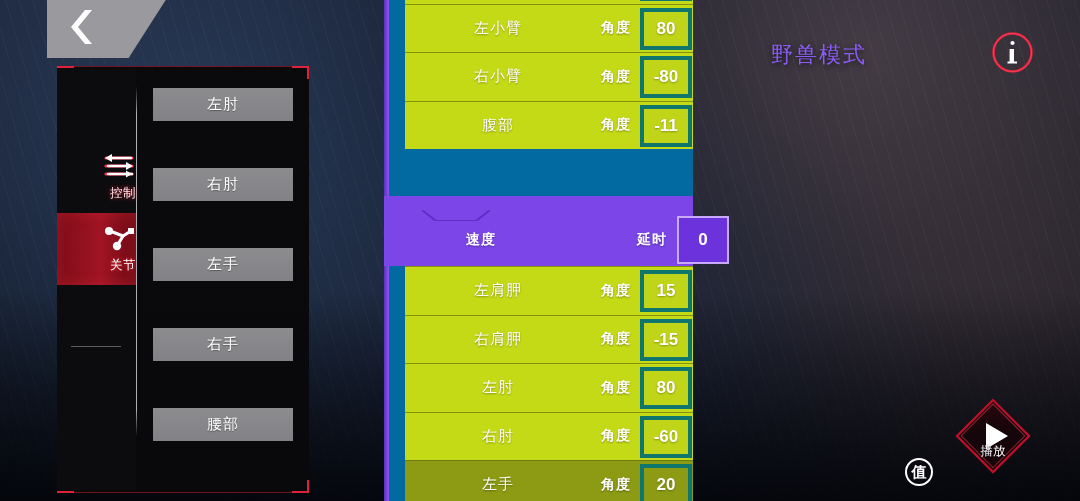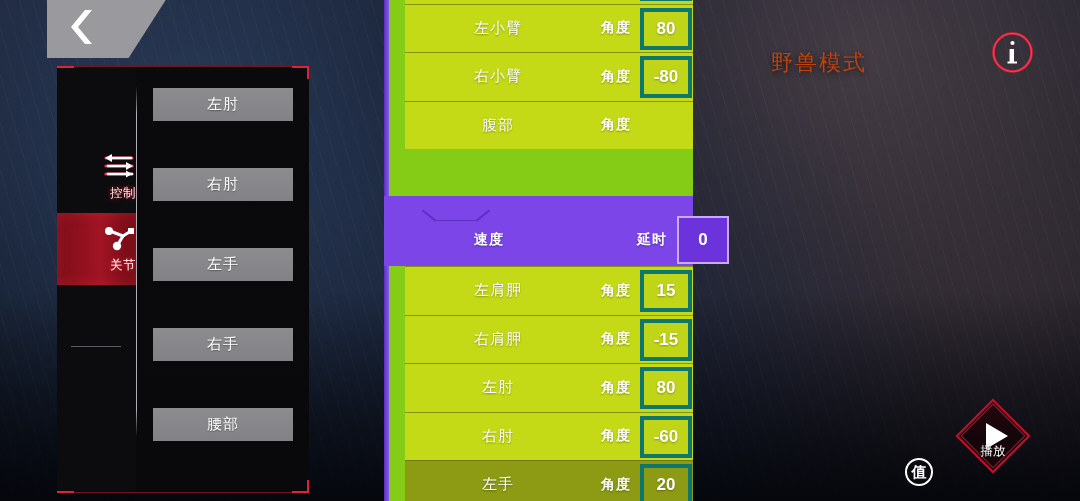--- a/index.html
+++ b/index.html
@@ -108,21 +108,21 @@
     display:flex; align-items:center; justify-content:center;
     font-size:15px; color:#ffffff; letter-spacing:1px;
     text-shadow:0 1px 1px rgba(0,0,0,.35);
     cursor:pointer;
   }
   .joint-btn:last-child { margin-bottom:13px; }
 
   
   #keyframe-panel {
     position:absolute; left:384px; top:0; width:309px; height:501px;
-    background:#84cc16;
+    background:#0369a1;
   }
   #kf-edge {
     position:absolute; left:0; top:0; width:5px; height:501px;
     background:linear-gradient(90deg,#5c2fc0,#8a58f0);
   }
   .kf-group { position:absolute; left:21px; width:288px; }
   .kf-row {
     position:relative; height:48.5px; width:288px;
     background:#c5da17;
     border-top:1px solid rgba(90,100,10,.6);
@@ -167,29 +167,29 @@
     font-size:14px; color:#ffffff; font-weight:bold; letter-spacing:1px;
     text-shadow:0 1px 2px rgba(0,0,0,.3);
   }
   .meta-box {
     width:52px; height:48px; border:2px solid #c9aaff;
     background:#6c33dc;
     display:flex; align-items:center; justify-content:center;
     font-size:17px; font-weight:bold; color:#ffffff;
     cursor:pointer;
   }
-  #meta-speed-label { position:absolute; left:82px;margin-left:8px; }
+  #meta-speed-label { position:absolute; left:82px; }
   #meta-speed-box   { position:absolute; left:122px; }
   #meta-delay-label { position:absolute; left:253px; }
   #meta-delay-box   { position:absolute; left:293px; }
 
   
   #mode-title {
-    position:absolute; left:771px; top:48px;
-    font-size:22px; color:#c2410c; letter-spacing:2px;
+    position:absolute; left:771px; top:40px;
+    font-size:22px; color:#8b5cf6; letter-spacing:2px;
     text-shadow:0 2px 6px rgba(0,0,0,.7);
   }
   #info-btn {
     position:absolute; left:991px; top:31px; width:43px; height:43px;
     cursor:pointer;
   }
   #play-btn {
     position:absolute; left:951px; top:394px; width:84px; height:84px;
     cursor:pointer;
   }
@@ -321,20 +321,21 @@
       <span class="kf-val">80</span>
     </div>
     <div class="kf-row">
       <span class="kf-name">右小臂</span>
       <span class="kf-unit">角度</span>
       <span class="kf-val">-80</span>
     </div>
     <div class="kf-row">
       <span class="kf-name">腹部</span>
       <span class="kf-unit">角度</span>
+      <span class="kf-val">-11</span>
     </div>
   </div>
 
   <div class="kf-group" id="kf-bottom" style="top:266px;">
     <div class="kf-row">
       <span class="kf-name">左肩胛</span>
       <span class="kf-unit">角度</span>
       <span class="kf-val">15</span>
     </div>
     <div class="kf-row">

